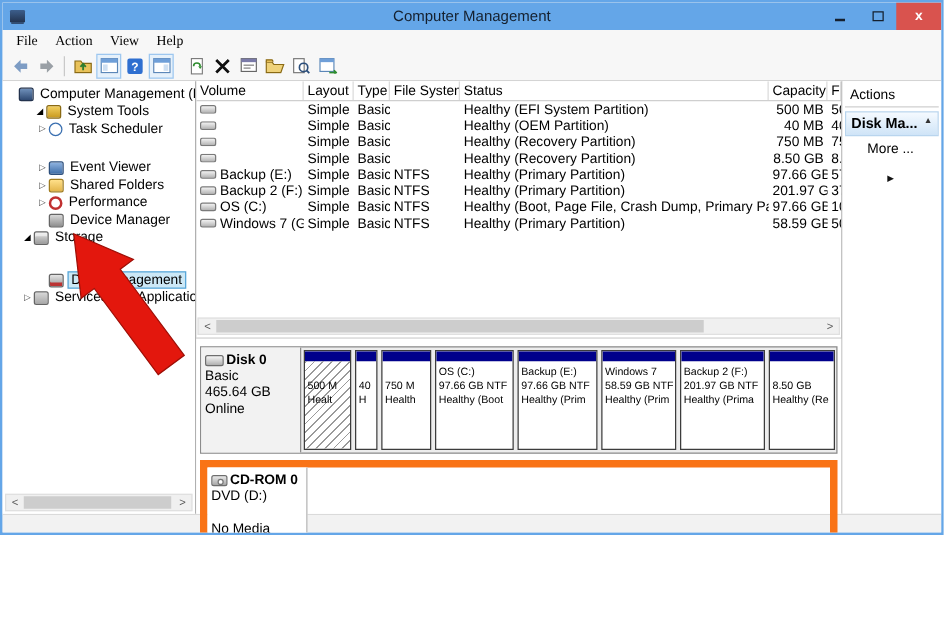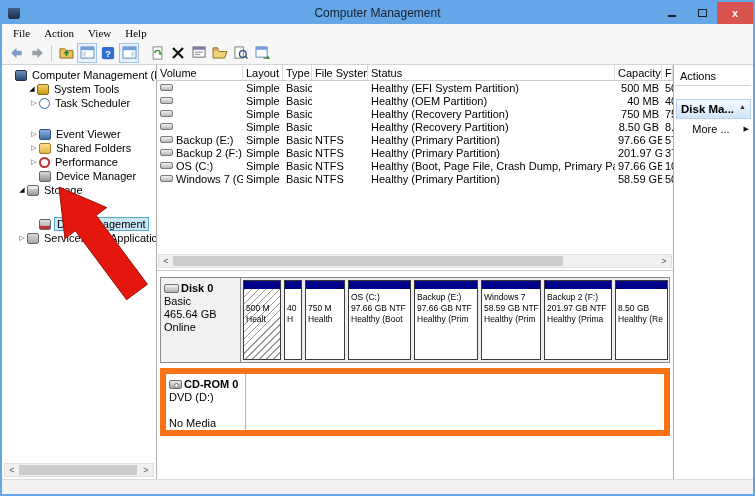--- a/index.html
+++ b/index.html
@@ -1,18 +1,18 @@
 <!DOCTYPE html>
 <html><head>
 <meta charset="utf-8">
 <style>
   * { box-sizing: border-box; margin: 0; padding: 0; }
   html,body { width:755px; height:496px; background:#fff; font-family:"Liberation Sans", sans-serif; }
   #window {
-    position:relative; width:755px; height:496px;
+    position:relative; width:755px; height:428px;
     border:2px solid #64a6e8; background:#f5f5f5;
     display:flex; flex-direction:column; overflow:hidden;
     font-size:11px; color:#000;
   }
   
   .titlebar { height:22px; background:#64a6e8; display:flex; align-items:center; position:relative; flex:0 0 auto; }
   .app-icon { width:12px; height:10px; margin-left:6px; background:linear-gradient(#3c5e8c,#22324d); border-radius:1px; box-shadow:0 2px 0 -1px #22324d; }
   .title-text { position:absolute; left:0; right:0; text-align:center; font-size:12px; color:#15202e; }
   .win-controls { margin-left:auto; display:flex; height:100%; align-items:stretch; z-index:2; }
   .win-btn { width:30px; display:flex; align-items:center; justify-content:center; color:#15202e; font-size:11px; }
@@ -81,23 +81,23 @@
   .partition.hatched .part-body { background:repeating-linear-gradient(135deg,#9a9a9a 0 1px,transparent 1px 5px); }
   .cdrom-row { display:flex; border:6px solid #f97316; height:68px; }
   .cdrom-row .disk-info { background:#fff; border-right:1px solid #b5b5b5; }
   .nm { margin-top:13px; }
   .legend { position:absolute; left:0; right:0; bottom:0; height:17px; border-top:1px solid #9a9a9a; display:flex; align-items:center; gap:12px; padding-left:5px; background:#fff; }
   .legend-item { display:flex; align-items:center; gap:4px; }
   .legend-sq { width:9px; height:9px; flex:0 0 auto; }
   
   .actions-panel { width:79px; flex:0 0 auto; background:#fff; padding:3px 2px; }
   .actions-title { padding:2px 4px 3px 4px; border-bottom:1px solid #d0d0d0; }
-  .actions-section { margin-top:13px; display:flex; align-items:flex-start; justify-content:space-between; padding:3px 4px; background:linear-gradient(#f5faff,#cfe4f7); border:1px solid #b9d5ee; font-weight:bold; font-size:11.5px; }
+  .actions-section { margin-top:3px; display:flex; align-items:flex-start; justify-content:space-between; padding:3px 4px; background:linear-gradient(#f5faff,#cfe4f7); border:1px solid #b9d5ee; font-weight:bold; font-size:11.5px; }
   .sec-arrow { font-size:7px; color:#333; }
-  .actions-more { display:flex; align-items:center; justify-content:flex-end; gap:14px; padding:4px 2px 0 0; }
+  .actions-more { display:flex; align-items:center; justify-content:flex-end; gap:14px; padding:4px 2px 0 0;flex-direction:column; }
   .more-arrow { font-size:7px; color:#111; }
   
   .statusbar { height:15px; flex:0 0 auto; background:#f2f2f2; border-top:1px solid #dadada; }
   
   .arrow-overlay { position:absolute; left:0; top:0; pointer-events:none; z-index:10; }
 </style>
 </head>
 <body>
 
 <div id="window">

